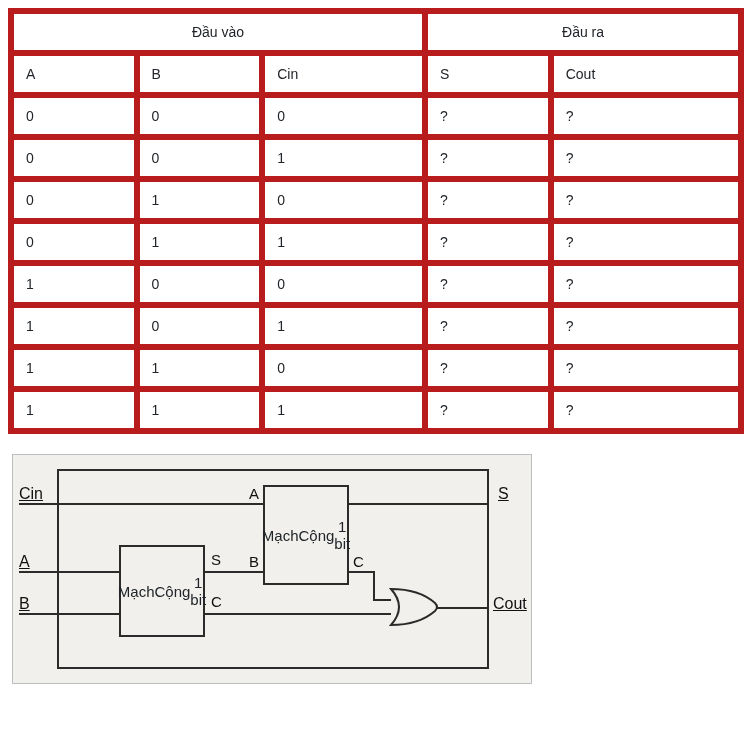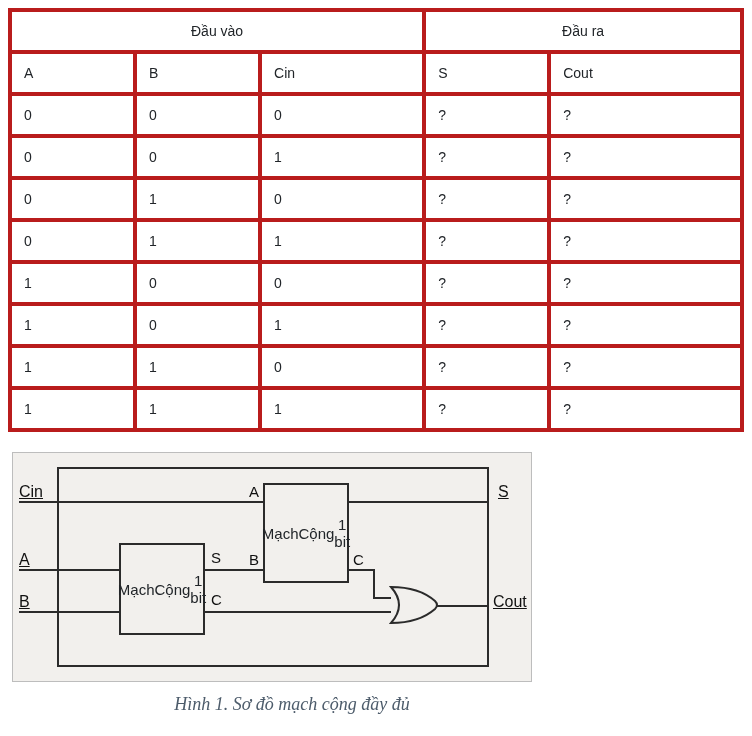--- a/index.html
+++ b/index.html
@@ -11,21 +11,21 @@
     color: #212529;
     background: #fff;
     width: 752px;
   }
   table {
     border-collapse: collapse;
     width: 736px;
     margin-bottom: 20px;
   }
   th, td {
-    border: 4px solid #b91c1c;
+    border: 6px solid #b91c1c;
     padding: 10px 12px;
     text-align: left;
     font-weight: normal;
     height: 42px;
   }
   .hdr-group {
     text-align: center;
   }
   .diagram-wrap {
     width: 560px;
@@ -212,14 +212,13 @@
     <div class="vwire" style="left:360px; top:116px; height:30px;"></div>
     <div class="wire" style="left:360px; top:144px; width:18px;"></div>
 
     <svg class="orgate" style="left:376px; top:132px;" width="60" height="40">
       <path d="M2 2 Q18 20 2 38 Q30 38 46 24 Q50 20 46 16 Q30 2 2 2 Z" fill="#f2f0ed" stroke="#2b2b2b" stroke-width="2"></path>
     </svg>
 
     <div class="wire" style="left:424px; top:152px; width:52px;"></div>
 
   </div>
-  <div class="caption">Hình 1. Sơ đồ mạch cộng đầy đủ</div>
 </div>
 
 </body></html>

